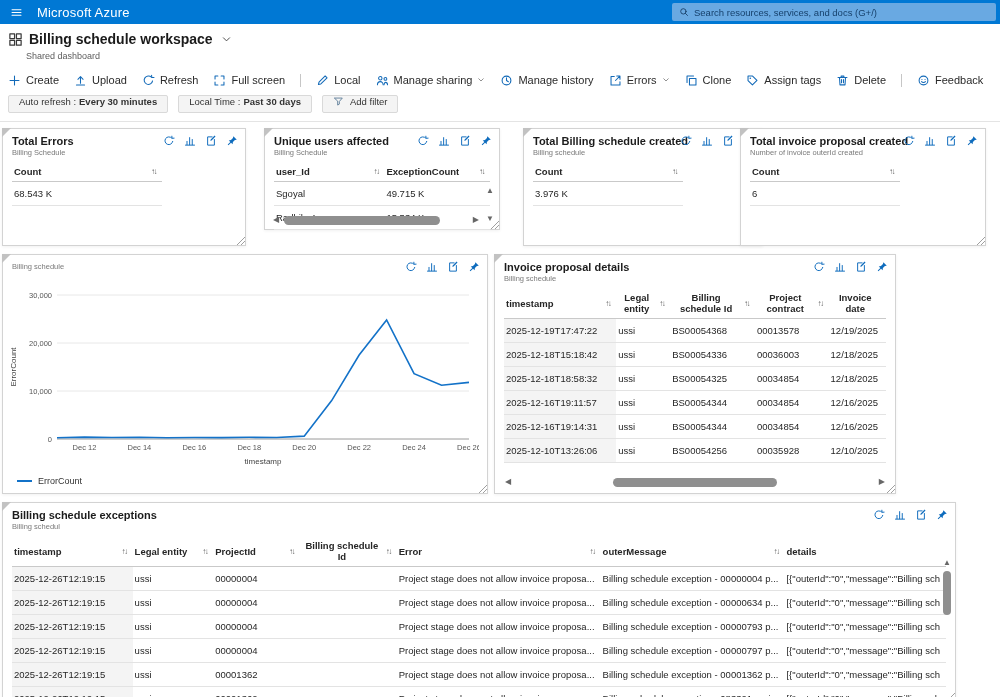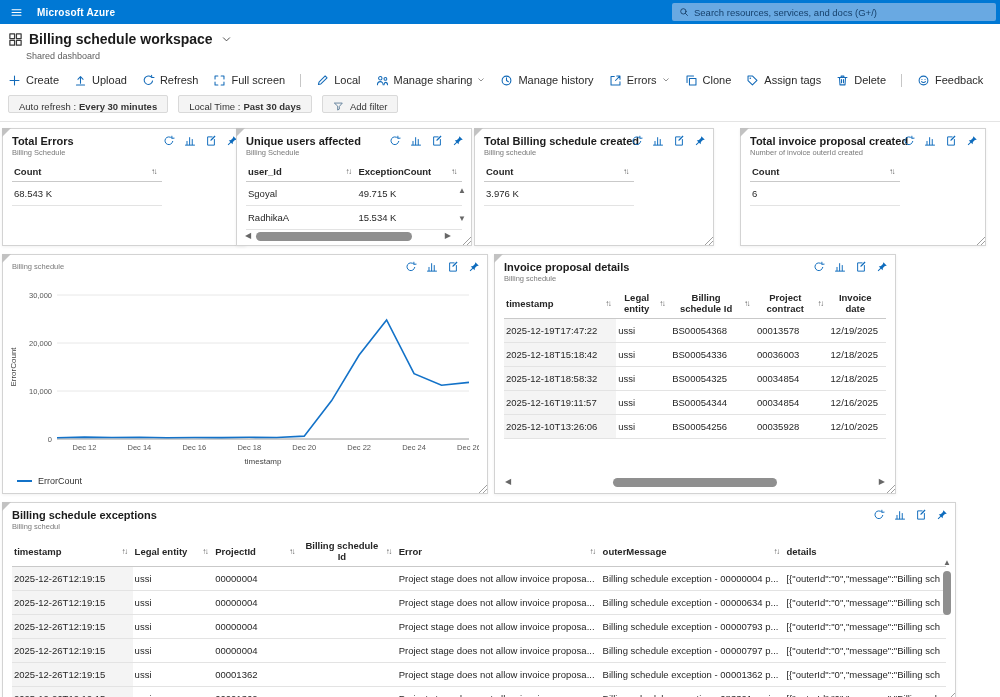--- a/index.html
+++ b/index.html
@@ -3,21 +3,21 @@
 <meta charset="utf-8">
 <style>
 *{box-sizing:border-box;margin:0;padding:0}
 html,body{width:1000px;height:697px;overflow:hidden;background:#fff}
 body{font-family:"Liberation Sans",sans-serif;color:#252423}
 .page{position:relative;width:1000px;height:697px;background:#fff;overflow:hidden}
 
 
 .topbar{position:absolute;left:0;top:0;width:1000px;height:24px;background:#0078d4;display:flex;align-items:center;padding:0 10px;gap:14px}
 .tb-ic{width:13px;height:13px;color:#fff}
-.brand{color:#fff;font-size:10px;font-weight:700;letter-spacing:.2px}
+.brand{color:#fff;font-size:13px;font-weight:400;letter-spacing:.2px}
 .searchbox{position:absolute;left:672px;top:3px;width:324px;height:18px;background:#69a9e2;border-radius:2px;display:flex;align-items:center;padding:0 7px;gap:5px}
 .searchbox .ic{width:10px;height:10px;color:#10355c;flex:none}
 .searchbox input{flex:1;background:transparent;border:0;outline:0;font-size:9.5px;color:#10355c;font-family:inherit}
 .searchbox input::placeholder{color:#16406b;opacity:1}
 
 
 .title-row{position:absolute;left:8px;top:31px;display:flex;align-items:center;gap:6px}
 .grid-ic{width:15px;height:15px;color:#3a3a3a}
 .page-title{font-size:14px;font-weight:700;color:#1b1b1b}
 .chev-ic{width:11px;height:11px;color:#3a3a3a;margin-left:2px;cursor:pointer}
@@ -25,21 +25,21 @@
 
 
 .cmdbar{position:absolute;left:8px;top:70px;height:20px;display:flex;align-items:center;gap:15px;font-size:11px;color:#2a2a2a}
 .cmd{display:flex;align-items:center;gap:5px;white-space:nowrap;cursor:pointer}
 .cmd .ic{width:13px;height:13px;color:#136ab8}
 .cmd .dd{width:8px;height:8px;color:#555}
 .vsep{width:1px;height:13px;background:#c6c6c6}
 
 
 .filters{position:absolute;left:8px;top:95px;display:flex;gap:10px;align-items:center}
-.pill{height:18px;display:flex;align-items:flex-end;padding:0 10px;background:#f4f4f4;border:1px solid #d9d9d9;border-radius:2px;font-size:9.5px;color:#333;gap:3px;white-space:nowrap;cursor:pointer}
+.pill{height:18px;display:flex;align-items:flex-start;padding:0 10px;background:#f4f4f4;border:1px solid #d9d9d9;border-radius:2px;font-size:9.5px;color:#333;gap:3px;white-space:nowrap;cursor:pointer}
 .pill .pv{font-weight:700}
 .pill .ic{width:11px;height:11px;color:#5a7a97;margin-right:3px}
 .divider{position:absolute;left:0;top:121px;width:1000px;height:1px;background:#e4e4e4}
 
 
 .tile{position:absolute;background:#fff;border:1px solid #d3d3d3;box-shadow:0 1px 3px rgba(0,0,0,.06)}
 .corner{position:absolute;left:-1px;top:-1px;width:0;height:0;border-top:9px solid #c2c2c2;border-right:9px solid transparent;cursor:move}
 .resize{position:absolute;right:0;bottom:0;width:10px;height:10px;background:repeating-linear-gradient(135deg,transparent 0 2px,#9f9f9f 2px 3px);clip-path:polygon(100% 0,100% 100%,0 100%);cursor:nwse-resize}
 .tile-head{position:relative;padding:6px 9px 2px}
 .tile-title{font-size:11px;font-weight:700;color:#1c1c1c}
@@ -305,21 +305,21 @@
             <tbody>
               <tr>
                 <td>68.543 K</td>
               </tr>
             </tbody>
           </table>
         </div>
       <span class="resize"></span>
     </section>
 
-    <section class="tile" style="left:236px;top:128px;width:236px;height:118px">
+    <section class="tile" style="left:264px;top:128px;width:236px;height:102px">
       <span class="corner"></span>
       <div class="tile-head">
         <div class="tile-title">Unique users affected</div>
         <div class="tile-sub">Billing Schedule</div>
         <div class="tile-actions">
             <span class="ic" data-icon="refresh">
               <svg viewBox="0 0 16 16" fill="none" stroke="currentColor" stroke-width="1.3" stroke-linecap="round" stroke-linejoin="round">
                 <path d="M13 8.5A5.2 5.2 0 1 1 11.6 4"></path>
                 <path d="M11.8 1.6l.2 2.8 2.8-.2"></path>
               </svg>
@@ -377,21 +377,21 @@
       <div class="hscroll" style="left:8px;right:20px;bottom:3px">
         <span class="tri">◀</span>
         <div class="hthumb-track">
             <div class="hthumb" style="width:85%"></div>
           </div>
         <span class="tri">▶</span>
       </div>
       <span class="resize"></span>
     </section>
 
-    <section class="tile" style="left:474px;top:128px;width:240px;height:118px">
+    <section class="tile" style="left:523px;top:128px;width:240px;height:118px">
       <span class="corner"></span>
       <div class="tile-head">
         <div class="tile-title">Total Billing schedule created</div>
         <div class="tile-sub">Billing schedule</div>
         <div class="tile-actions">
             <span class="ic" data-icon="refresh">
               <svg viewBox="0 0 16 16" fill="none" stroke="currentColor" stroke-width="1.3" stroke-linecap="round" stroke-linejoin="round">
                 <path d="M13 8.5A5.2 5.2 0 1 1 11.6 4"></path>
                 <path d="M11.8 1.6l.2 2.8 2.8-.2"></path>
               </svg>
@@ -633,20 +633,27 @@
                 <td>12/18/2025</td>
               </tr>
               <tr>
                 <td>2025-12-16T19:11:57</td>
                 <td>ussi</td>
                 <td>BS00054344</td>
                 <td>00034854</td>
                 <td>12/16/2025</td>
               </tr>
               <tr>
+                <td>2025-12-16T19:14:31</td>
+                <td>ussi</td>
+                <td>BS00054344</td>
+                <td>00034854</td>
+                <td>12/16/2025</td>
+              </tr>
+              <tr>
                 <td>2025-12-10T13:26:06</td>
                 <td>ussi</td>
                 <td>BS00054256</td>
                 <td>00035928</td>
                 <td>12/10/2025</td>
               </tr>
             </tbody>
           </table>
         </div>
       <div class="hscroll" style="left:10px;right:10px;bottom:5px">

